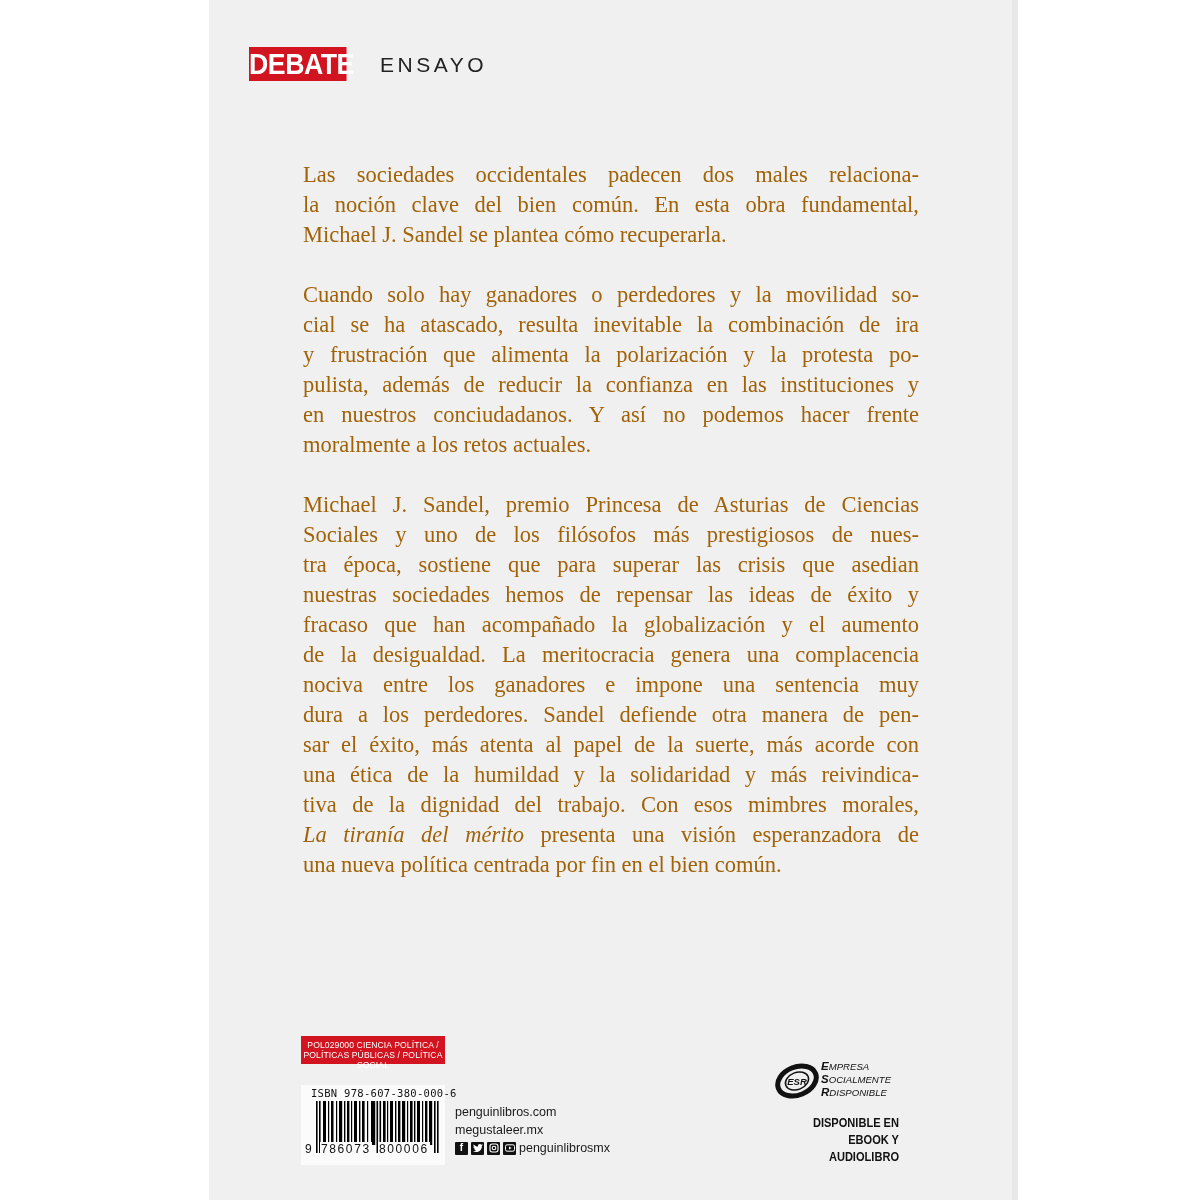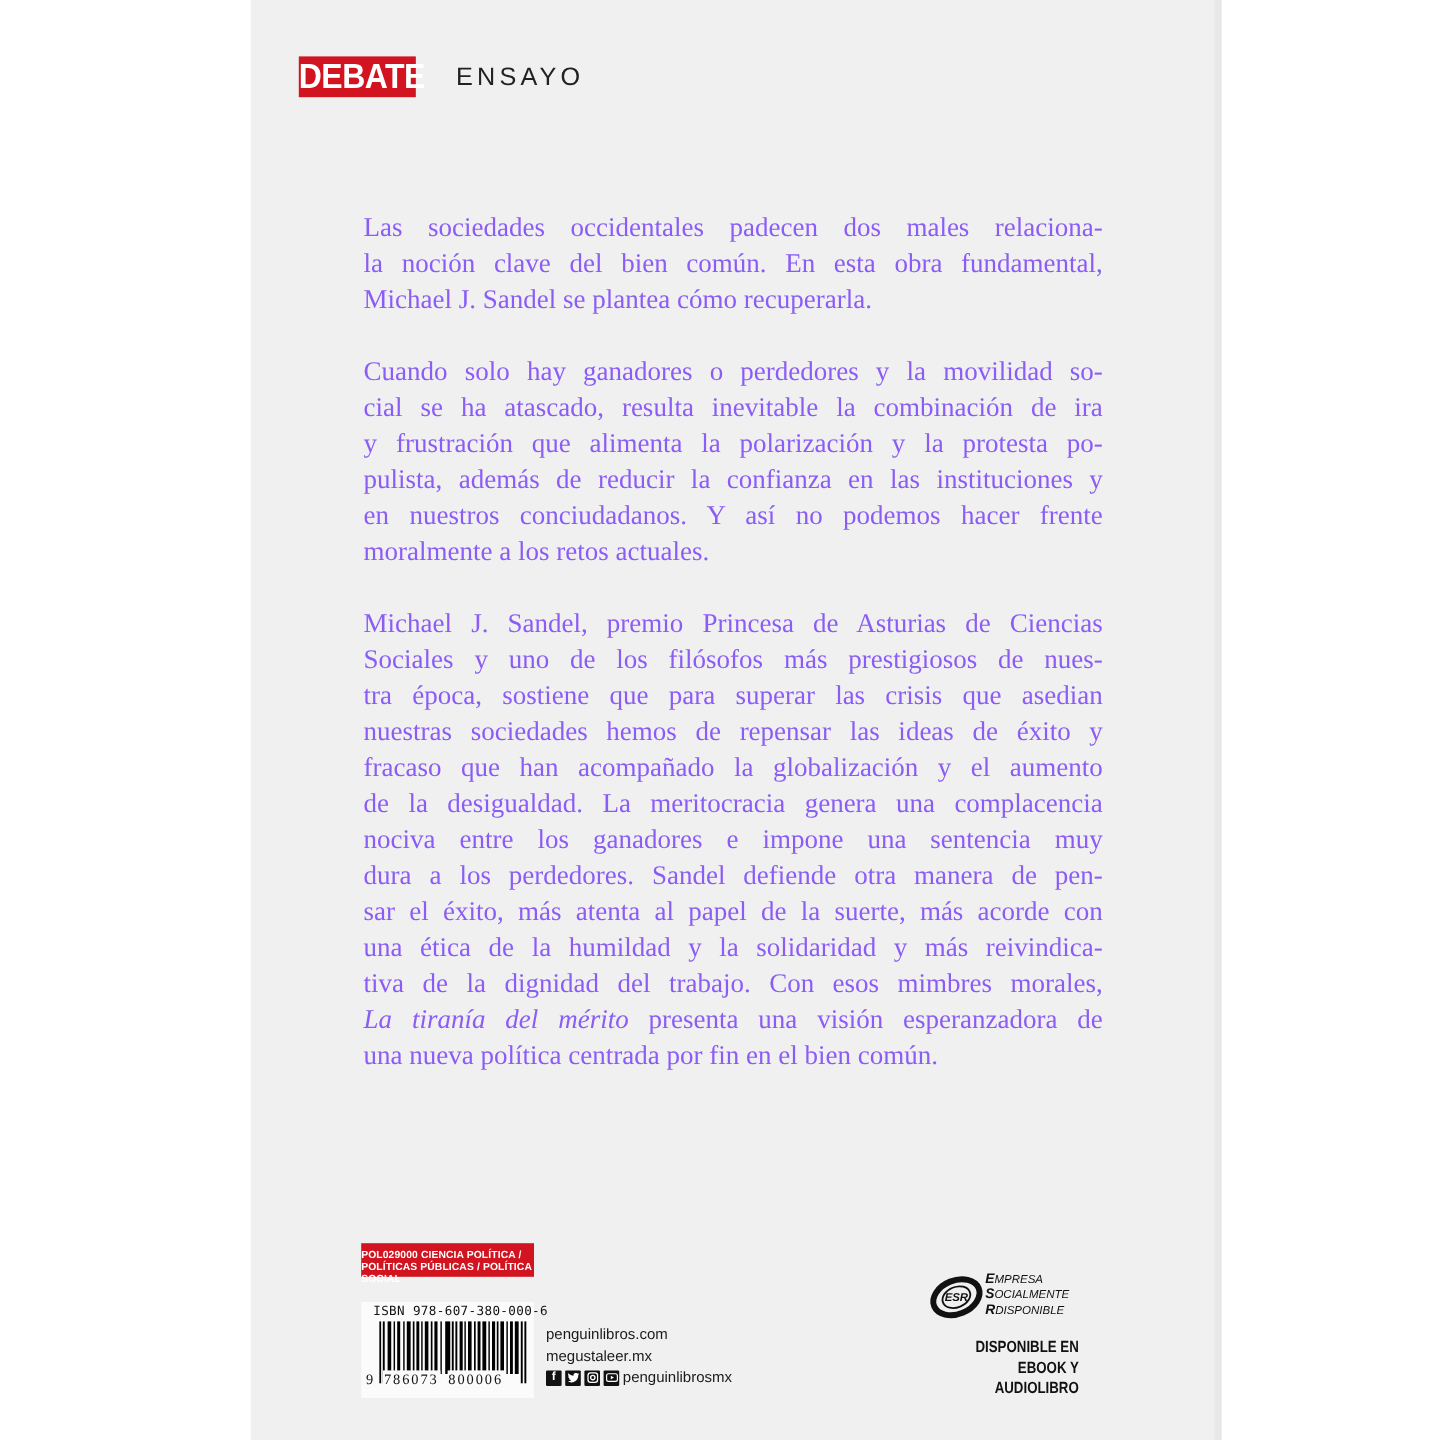--- a/index.html
+++ b/index.html
@@ -26,51 +26,51 @@
     transform: scaleX(0.92); transform-origin: left center;
   }
   .logo-sub {
     position: absolute; left: 171px; top: 52px;
     font-family: "Liberation Sans", sans-serif; font-size: 21px;
     letter-spacing: 3.5px; color: #222; line-height: 26px;
   }
   
   .body-text {
     position: absolute; left: 94px; top: 160px; width: 616px;
-    font-family: "Liberation Serif", serif; font-size: 22.5px; color: #8b5cf6; margin-top: 15px;
+    font-family: "Liberation Serif", serif; font-size: 22.5px; color: #a16207;
   }
   .para { margin: 0 0 30px 0; }
   .line {
     display: block; height: 30px; line-height: 30px;
     text-align: justify; text-align-last: justify; white-space: nowrap;
   }
   .line.last { text-align-last: left; }
   .line i { font-style: italic; }
   
   .bisac {
     position: absolute; left: 92px; top: 1036px; width: 144px; height: 28px;
     background: #d1141f; color: #fff;
-    font-family: "Liberation Sans", sans-serif; font-weight: bold;
-    font-size: 8.6px; line-height: 10px; text-align: left;
+    font-family: "Liberation Sans", sans-serif; font-weight: normal;
+    font-size: 8.6px; line-height: 10px; text-align: center;
     padding-top: 4px; box-sizing: border-box; letter-spacing: 0.1px;
   }
   .barcode-box {
     position: absolute; left: 92px; top: 1066px; width: 144px; height: 80px;
     background: #fbfbfb;
     margin-top: 19px;
   }
   .isbn {
     position: absolute; left: 10px; top: 2px;
     font-family: "DejaVu Sans Mono", monospace; font-size: 10.5px; color: #111;
     letter-spacing: 0.3px; white-space: nowrap;
   }
   .bars { position: absolute; left: 15px; top: 16px; width: 124px; height: 52px; }
   .barcode-digits {
     position: absolute; left: 3px; top: 57px; width: 140px;
-    font-family: Liberation Serif, serif; font-size: 12px; color: #111;
+    font-family: Liberation Sans, sans-serif; font-size: 12px; color: #111;
     white-space: nowrap;
   }
   .barcode-digits span { background: #fbfbfb; padding: 0 1px; }
   
   .sites {
     position: absolute; left: 246px; top: 1103px;
     font-family: "Liberation Sans", sans-serif; font-size: 12.5px; color: #1a1a1a;
     line-height: 18px;
   }
   .social-row { display: flex; align-items: center; gap: 2px; }

